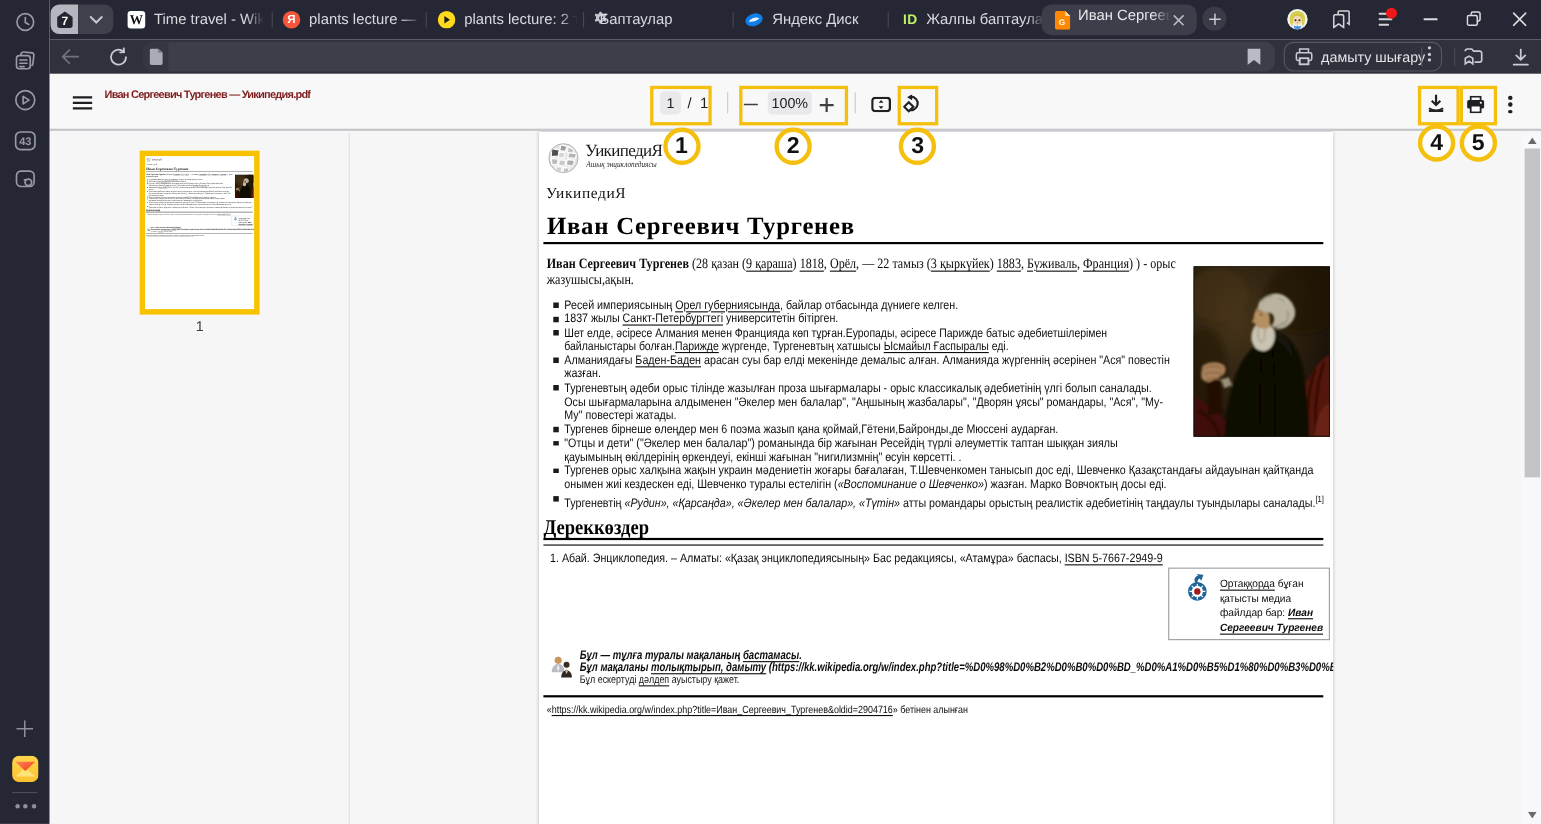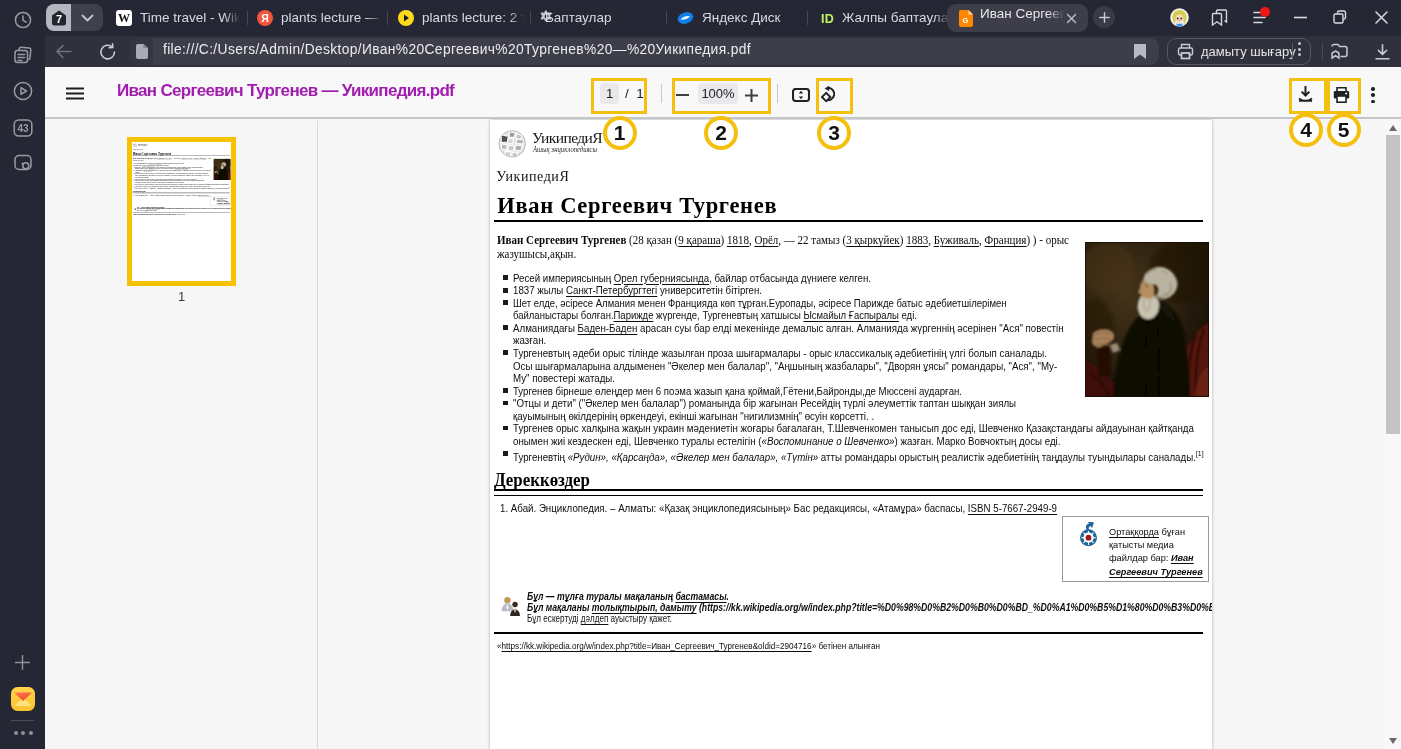--- a/index.html
+++ b/index.html
@@ -189,21 +189,20 @@
         <path d="M15.5 9 a6.8 6.8 0 1 1 -2.2 -5"></path>
         <path d="M13.5 0.8 l.3 3.6 -3.6 .3"></path>
       </svg>
 
   <div class="abs" style="left:85px;top:2px;width:1029px;height:27px;background:#3d3e4a;border-radius:9px"></div>
   <div class="abs" style="left:85px;top:2px;width:23px;height:27px;background:#353641;border-radius:9px 0 0 9px"></div>
   <svg class="abs" style="left:91px;top:8px" width="12" height="15" viewBox="0 0 12 15">
         <path d="M0 2 a2 2 0 0 1 2 -2 h5.5 L12 4 V13 a2 2 0 0 1 -2 2 H2 a2 2 0 0 1 -2 -2z" fill="#a9abb5"></path>
         <path d="M7.5 0 L12 4 H7.5z" fill="#7e808c"></path>
       </svg>
-  <div class="abs" style="left:118px;top:6px;font-size:13.8px;color:#ecedef;letter-spacing:0.36px">file:///C:/Users/Admin/Desktop/Иван%20Сергеевич%20Тургенев%20—%20Уикипедия.pdf</div>
   <svg class="abs" style="left:1089px;top:8px" width="12" height="15" viewBox="0 0 12 15">
         <path d="M0 0 h12 v15 l-6 -4.4 -6 4.4z" fill="#b9bbc4"></path>
       </svg>
 
   <div class="abs" style="left:1122px;top:2px;width:144px;height:27px;border:1px solid #565763;border-radius:9px"></div>
   <svg class="abs" style="left:1132px;top:7px" width="17" height="17" viewBox="0 0 17 17" fill="none" stroke="#c9cbd2" stroke-width="1.4">
         <path d="M4.5 5 V1.5 h8 V5"></path>
         <rect x="1.5" y="5" width="14" height="7" rx="1.5"></rect>
         <rect x="4.5" y="10" width="8" height="5.5" fill="#30313c"></rect>
         <rect x="4.5" y="10" width="8" height="5.5"></rect>
@@ -224,21 +223,21 @@
 
   <svg class="abs" style="left:1330px;top:8px" width="15" height="16" viewBox="0 0 15 16" fill="none" stroke="#c9cbd2" stroke-width="1.6" stroke-linecap="round">
         <path d="M7.5 0.8 V10 M3.4 6.4 L7.5 10.4 L11.6 6.4 M1 14.8 h13"></path>
       </svg>
 </div>
 
 <div id="toolbar">
   <svg class="abs" style="left:21px;top:19.5px" width="18" height="13" viewBox="0 0 18 13" stroke="#1d1e21" stroke-width="2.1">
         <path d="M0 1.5 h18 M0 6.5 h18 M0 11.5 h18"></path>
       </svg>
-  <div class="abs" style="left:72px;top:13.8px;font-size:17px;font-weight:bold;letter-spacing:-0.7px;color:#a21caf">Иван Сергеевич Тургенев — Уикипедия.pdf</div>
+  <div class="abs" style="left:50px;top:13.8px;font-size:10px;font-weight:bold;letter-spacing:-0.7px;color:#7f1d1d">Иван Сергеевич Тургенев — Уикипедия.pdf</div>
 
   <div class="graybox" style="left:555px;top:16px;width:19px;height:21px;line-height:21px">1</div>
   <div class="abs" style="left:580px;top:19px;font-size:13.5px;color:#202124">/&nbsp;&nbsp;1</div>
   <div class="abs" style="left:615.5px;top:17px;width:1px;height:19px;background:#c9c9cd"></div>
 
   <svg class="abs" style="left:631px;top:27px" width="13" height="2" viewBox="0 0 13 2">
         <path d="M0 1 h13" stroke="#3c4043" stroke-width="2"></path>
       </svg>
   <div class="graybox" style="left:653px;top:16px;width:40px;height:21px;line-height:21px">100%</div>
   <svg class="abs" style="left:700px;top:21.5px" width="13" height="13" viewBox="0 0 13 13">

